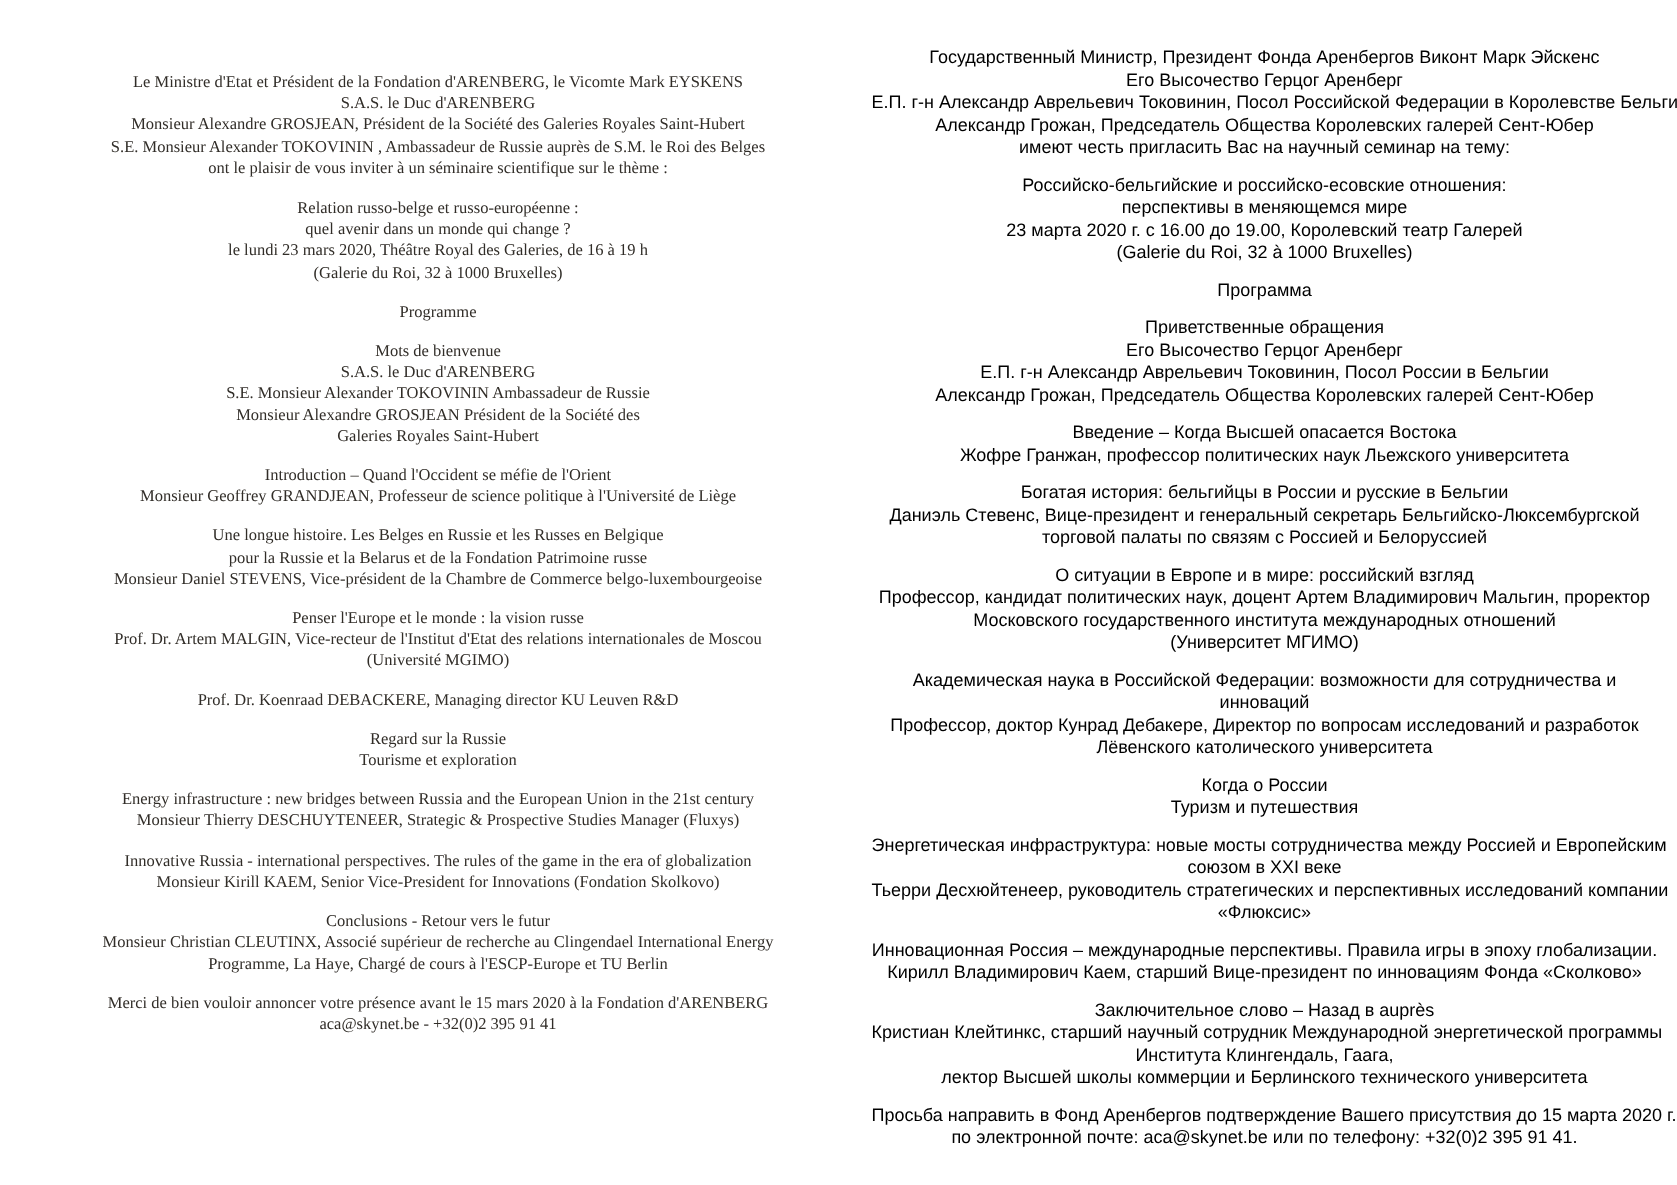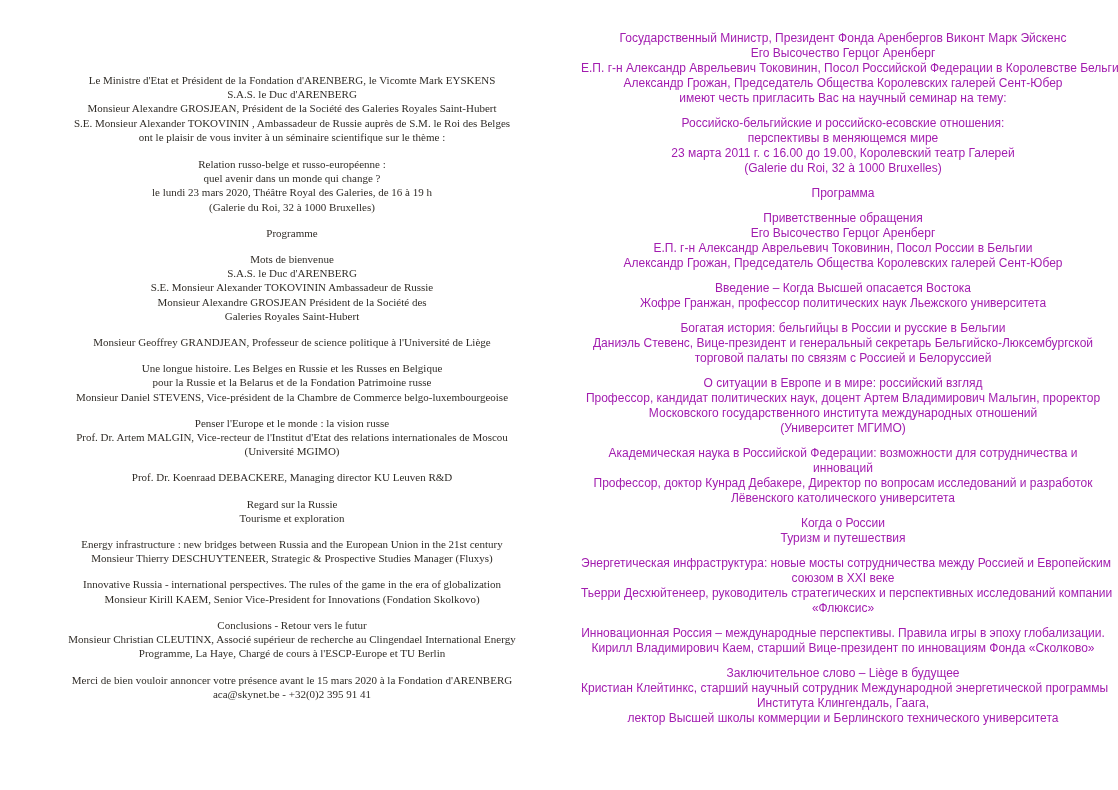--- a/index.html
+++ b/index.html
@@ -5,30 +5,30 @@
   html, body { margin: 0; padding: 0; }
   body {
     width: 1118px; height: 790px;
     background: #ffffff;
     overflow: hidden;
     position: relative;
   }
   .spread { position: absolute; inset: 0; }
   .page { position: absolute; text-align: center; }
   .page-left {
-    left: 37px; top: 73px; width: 510px;
+    left: 37px; top: 48px; width: 510px;
     font-family: "Liberation Serif", "DejaVu Serif", serif;
     font-size: 11px; line-height: 14.2px;
     color: #312d28;
   }
   .page-right {
     left: 581px; top: 31px; width: 524px;
     font-family: "Liberation Sans", "DejaVu Sans", sans-serif;
     font-size: 12px; line-height: 15px;
-    color: #a21caf;
+    color: #000000;
   }
   .line { margin: 0; white-space: nowrap; }
   .block { margin-bottom: 12px; }
   .page-left .hosts { margin-bottom: 13px; }
   .page-right .block { margin-bottom: 10px; }
   .bold { font-weight: normal; }
 </style>
 </head>
 <body>
 
@@ -64,20 +64,23 @@
         </div>
       <div>
           <p class="line">S.A.S. le Duc d'ARENBERG</p>
           <p class="line">S.E. Monsieur Alexander TOKOVININ  Ambassadeur de Russie</p>
           <p class="line">Monsieur Alexandre GROSJEAN Président de la Société des</p>
           <p class="line">Galeries Royales Saint-Hubert</p>
         </div>
     </div>
 
     <div class="block">
+      <div class="bold">
+          <p class="line">Introduction – Quand l'Occident se méfie de l'Orient</p>
+        </div>
       <div>
           <p class="line">Monsieur Geoffrey GRANDJEAN, Professeur de science politique à l'Université de Liège</p>
         </div>
     </div>
 
     <div class="block">
       <div class="bold">
           <p class="line">Une longue histoire. Les Belges en Russie et les Russes en Belgique</p>
         </div>
       <div>
@@ -153,21 +156,21 @@
         <p class="line">Александр Грожан, Председатель Общества Королевских галерей Сент-Юбер</p>
         <p class="line">имеют честь пригласить Вас на научный семинар на тему:</p>
       </div>
 
     <div class="block">
       <div class="bold">
           <p class="line">Российско-бельгийские и российско-есовские отношения:</p>
           <p class="line">перспективы в меняющемся мире</p>
         </div>
       <div>
-          <p class="line">23 марта 2011 г. с 16.00 до 19.00, Королевский театр Галерей</p>
+          <p class="line">23 марта 2020 г. с 16.00 до 19.00, Королевский театр Галерей</p>
           <p class="line">(Galerie du Roi, 32 à 1000 Bruxelles)</p>
         </div>
     </div>
 
     <div class="block">
       <p class="line bold">Программа</p>
     </div>
 
     <div class="block">
       <div class="bold">
@@ -245,24 +248,28 @@
       <div class="bold">
           <p class="line">Инновационная Россия – международные перспективы. Правила игры в эпоху глобализации.</p>
         </div>
       <div>
           <p class="line">Кирилл Владимирович Каем, старший Вице-президент по инновациям Фонда «Сколково»</p>
         </div>
     </div>
 
     <div class="block">
       <div class="bold">
-          <p class="line">Заключительное слово – Liège в будущее</p>
+          <p class="line">Заключительное слово – Назад в auprès</p>
         </div>
       <div>
           <p class="line">Кристиан Клейтинкс, старший научный сотрудник Международной энергетической программы</p>
           <p class="line">Института Клингендаль, Гаага,</p>
           <p class="line">лектор Высшей школы коммерции и Берлинского технического университета</p>
         </div>
     </div>
 
+    <div class="block">
+        <p class="line">Просьба направить в Фонд Аренбергов подтверждение Вашего присутствия до 15 марта 2020 г.</p>
+        <p class="line">по электронной почте: aca@skynet.be или по телефону: +32(0)2 395 91 41.</p>
+      </div>
   </section>
 
 </div>
 
 </body></html>

